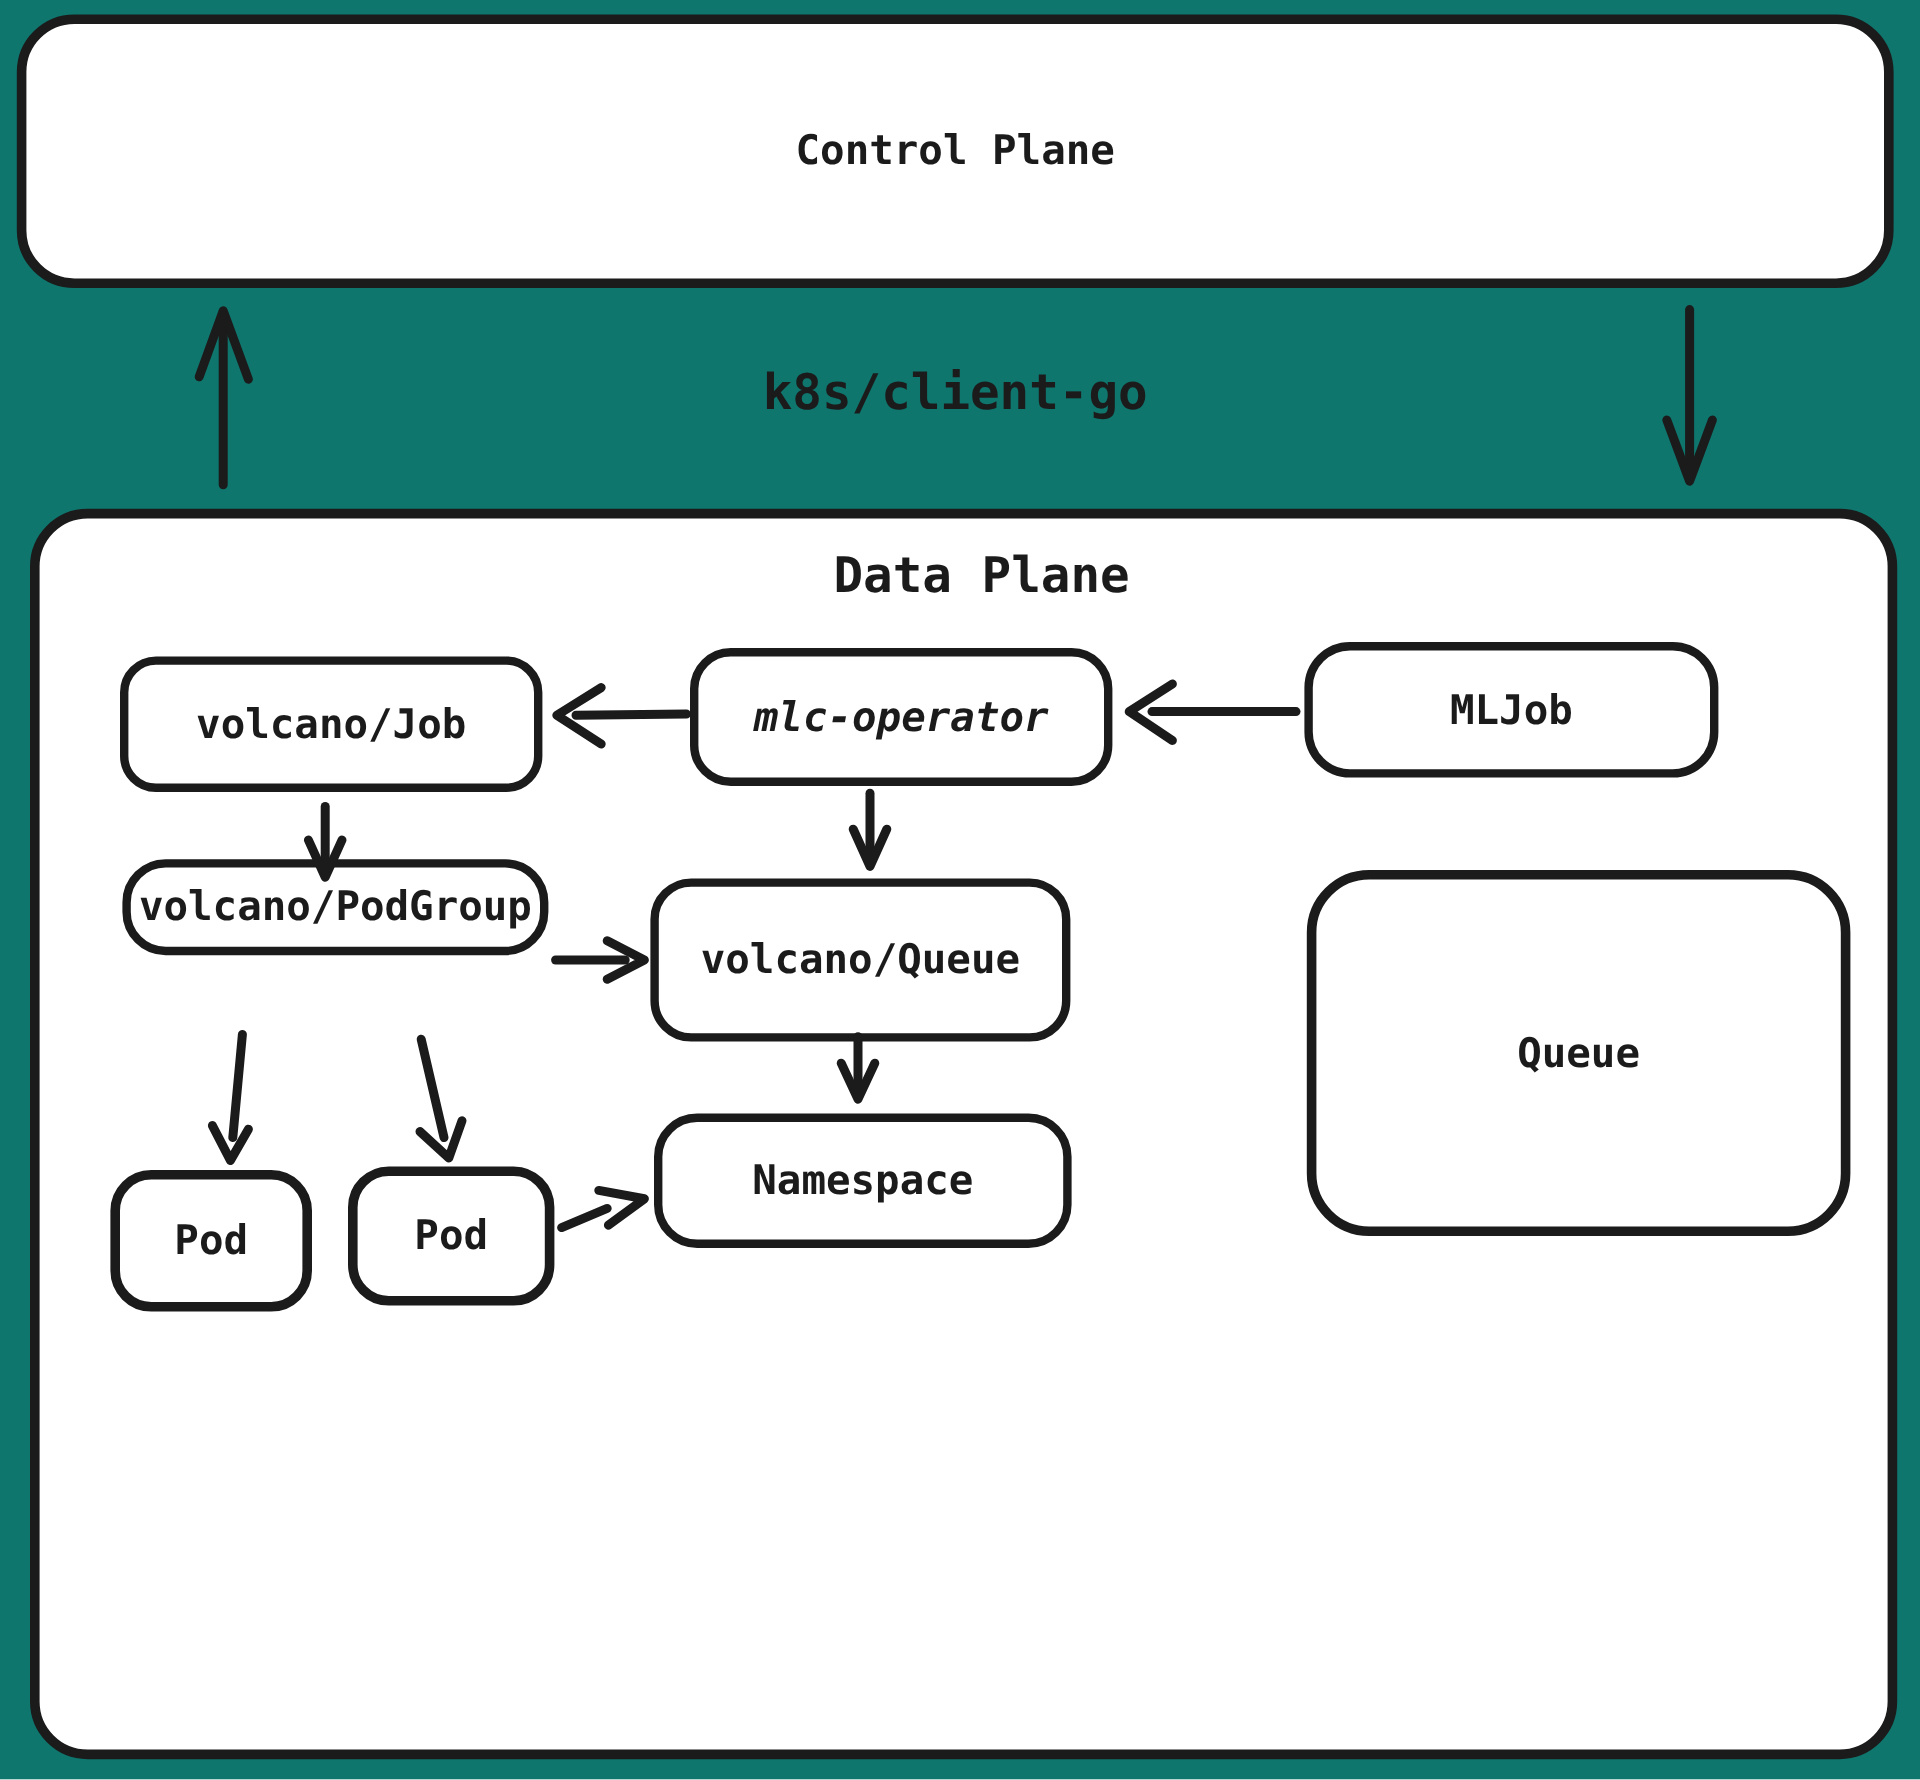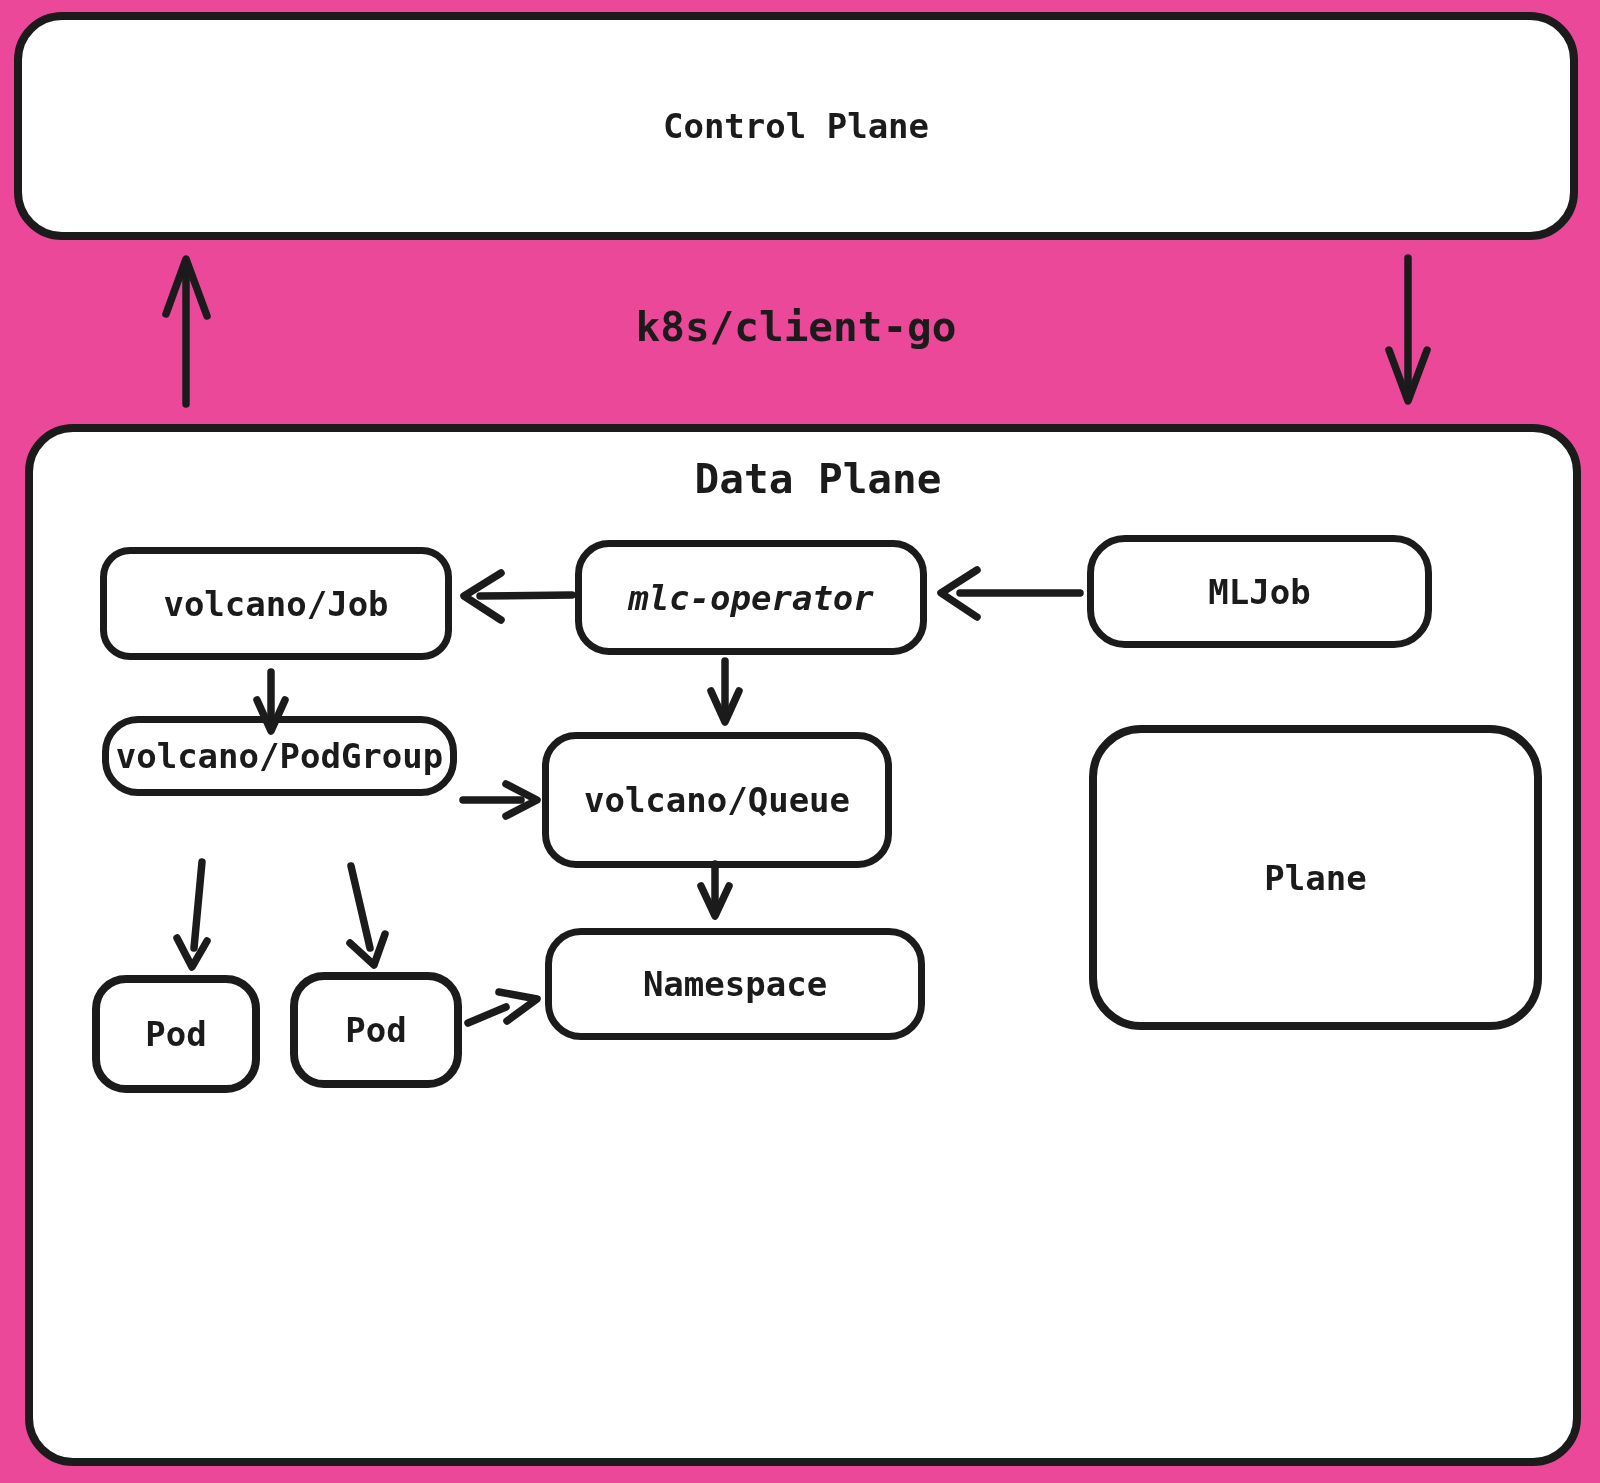--- a/index.html
+++ b/index.html
@@ -1,20 +1,20 @@
 <!DOCTYPE html>
 <html><head>
 <meta charset="utf-8">
 <style>
   html, body { margin: 0; padding: 0; background: #ffffff; }
   .canvas {
     position: relative;
     width: 1600px;
     height: 1483px;
-    background: #ec4899;
+    background: #0f766e;
     font-family: "DejaVu Sans Mono", "Liberation Mono", monospace;
     color: #1b1b1b;
     overflow: hidden;
   }
   .box {
     position: absolute;
     box-sizing: border-box;
     border: 7px solid #1b1b1b;
     border-radius: 34px;
     background: #ffffff;
@@ -42,21 +42,21 @@
   #data-plane    { left: 25px;   top: 424px; width: 1556px; height: 1042px; }
   
   #volcano-job      { left: 100px;  top: 547px; width: 352px; height: 113px; border-radius: 30px; }
   #mlc-operator     { left: 575px;  top: 540px; width: 352px; height: 115px; font-style: italic; }
   #mljob            { left: 1087px; top: 535px; width: 345px; height: 113px; border-radius: 38px; }
   #volcano-podgroup { left: 102px;  top: 716px; width: 355px; height: 80px; border-radius: 36px; }
   #volcano-queue    { left: 542px;  top: 732px; width: 350px; height: 136px; }
   #node-box         { left: 1089px; top: 725px; width: 453px; height: 305px; border-radius: 52px; border-width: 8px; }
   #pod-1            { left: 92px;   top: 975px; width: 168px; height: 118px; border-width: 8px; }
   #pod-2            { left: 290px;  top: 972px; width: 172px; height: 116px; border-width: 8px; }
-  #namespace        { left: 545px;  top: 928px; width: 380px; height: 112px; border-radius: 36px; }
+  #namespace        { left: 545px;  top: 928px; width: 348px; height: 112px; border-radius: 36px; }
 
   #connector-label  { left: 796px; top: 303px; }
   #data-plane-label { left: 800px; top: 455px; margin-left: 18px; }
 
   svg.arrows {
     position: absolute;
     left: 0; top: 0;
     width: 1600px; height: 1483px;
     pointer-events: none;
   }
@@ -96,21 +96,21 @@
 
   <div class="box" id="volcano-podgroup">
     <span>volcano/PodGroup</span>
   </div>
 
   <div class="box" id="volcano-queue">
     <span>volcano/Queue</span>
   </div>
 
   <div class="box" id="node-box">
-    <span>Plane</span>
+    <span>Queue</span>
   </div>
 
   <div class="box" id="pod-1">
     <span>Pod</span>
   </div>
 
   <div class="box" id="pod-2">
     <span>Pod</span>
   </div>
 

